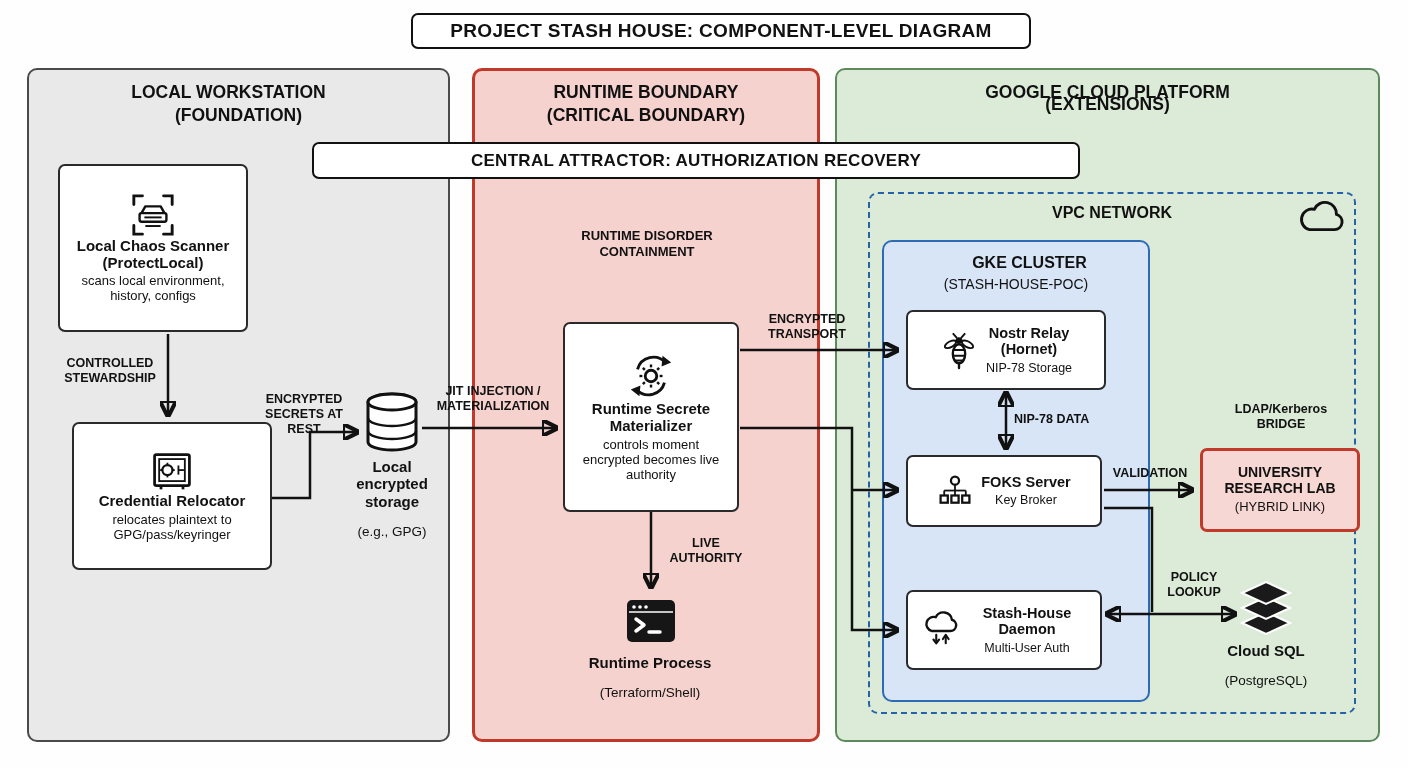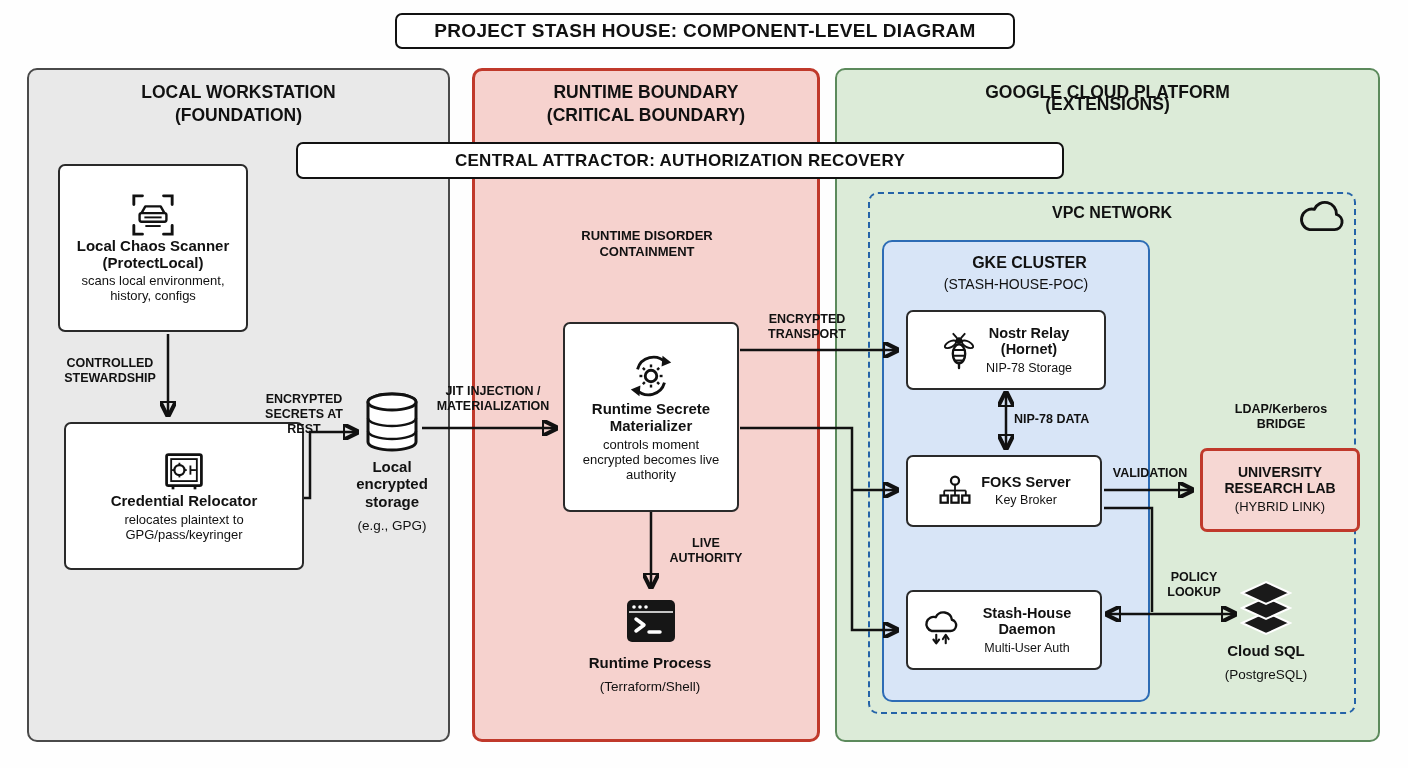--- a/index.html
+++ b/index.html
@@ -3,21 +3,21 @@
 <meta charset="utf-8">
 <style>
   * { margin:0; padding:0; box-sizing:border-box; }
   html,body { background:#ffffff; }
   body { font-family:"Liberation Sans", sans-serif; color:#111; }
   #canvas { position:relative; width:1408px; height:768px; background:#fefefe; overflow:hidden; }
   .abs { position:absolute; }
 
   .title-box { background:#fff; border:2.5px solid #111; border-radius:7px;
     display:flex; align-items:center; justify-content:center;
-    font-weight:700; font-size:19px; letter-spacing:.3px; z-index:6; }
+    font-weight:700; font-size:19px; letter-spacing:.3px; z-index:6;margin-left:16px; }
 
   .zone { border-radius:10px; z-index:1; }
   .zone-local { background:#e9e9e9; border:2px solid #4a4a4a; }
   .zone-runtime { background:#f6d2ce; border:3px solid #c0392b; }
   .zone-gcp { background:#dcebd8; border:2px solid #5c8a5c; }
 
   .zone-head { font-size:17.5px; font-weight:700; text-align:center; z-index:3; line-height:1.25; }
 
   .node { background:#fff; border:2px solid #2a2a2a; border-radius:7px;
     display:flex; flex-direction:column; align-items:center; justify-content:center;
@@ -25,21 +25,21 @@
   .node-title { font-weight:700; font-size:15px; line-height:1.12; }
   .node-desc { font-size:13px; line-height:1.15; margin-top:3px; }
   .hnode { flex-direction:row; gap:8px; padding:6px 8px; }
   .hnode .txt { display:flex; flex-direction:column; align-items:center; }
   .hnode .node-title { font-size:14.5px; }
   .hnode .node-desc { font-size:12.5px; }
 
   .flow-label { font-size:12.5px; font-weight:700; line-height:1.2; text-align:center; z-index:4; }
   .icon-label { text-align:center; z-index:3; }
   .icon-label .t { font-weight:700; font-size:15px; line-height:1.15; }
-  .icon-label .s { font-weight:400; font-size:13.5px; line-height:1.2; margin-top:8px; }
+  .icon-label .s { font-weight:400; font-size:13.5px; line-height:1.2; margin-top:14px; }
 
   .vpc-box { border:2.5px dashed #2563a8; border-radius:10px; z-index:2; }
   .vpc-title { font-size:16px; font-weight:700; text-align:center; z-index:3; }
   .gke-box { background:#d8e5f7; border:2px solid #2d6cb5; border-radius:10px; z-index:2; }
   .gke-title { font-size:16px; font-weight:700; text-align:center; z-index:3;padding-left:27px; }
   .gke-sub { font-size:14px; font-weight:400; text-align:center; z-index:3; }
   .uni-node { background:#f6d7d3; border:3px solid #c0392b; }
   .uni-node .node-title { font-size:14px; }
   .uni-node .node-desc { font-size:13px; }
 
@@ -83,21 +83,21 @@
     <path d="M651 512 L651 586" marker-end="url(#arrow)"></path>
     <path d="M1006 394 L1006 447" marker-start="url(#arrow)" marker-end="url(#arrow)"></path>
     <path d="M1104 490 L1191 490" marker-end="url(#arrow)"></path>
     <path d="M1104 508 L1152 508 L1152 612"></path>
     <path d="M1108 614 L1234 614" marker-start="url(#arrow)" marker-end="url(#arrow)"></path>
   </svg>
 
   <div class="abs title-box" style="left:395px; top:13px; width:620px; height:36px;">PROJECT STASH HOUSE: COMPONENT-LEVEL DIAGRAM</div>
   <div class="abs title-box" style="left:296px; top:142px; width:768px; height:37px; font-size:17px;">CENTRAL ATTRACTOR: AUTHORIZATION RECOVERY</div>
 
-  <div class="abs zone-head" style="left:27px; top:82px; width:423px;">LOCAL WORKSTATION</div>
+  <div class="abs zone-head" style="left:17px; top:82px; width:423px;">LOCAL WORKSTATION</div>
   <div class="abs zone-head" style="left:27px; top:105px; width:423px;">(FOUNDATION)</div>
   <div class="abs zone-head" style="left:472px; top:82px; width:348px;">RUNTIME BOUNDARY</div>
   <div class="abs zone-head" style="left:472px; top:105px; width:348px;">(CRITICAL BOUNDARY)</div>
   <div class="abs zone-head" style="left:835px; top:82px; width:545px;">GOOGLE CLOUD PLATFORM</div>
   <div class="abs zone-head" style="left:835px; top:94px; width:545px;">(EXTENSIONS)</div>
 
   <div class="abs node" style="left:58px; top:164px; width:190px; height:168px;">
     <span class="icon">
       <svg width="46" height="46" viewBox="0 0 48 48">
         <g stroke="#111" stroke-width="3" fill="none" stroke-linecap="round">
@@ -112,21 +112,21 @@
         <path d="M16 35.5 H32" stroke="#111" stroke-width="2"></path>
       </svg>
     </span>
     <div class="node-title">Local Chaos Scanner</div>
     <div class="node-title">(ProtectLocal)</div>
     <div class="node-desc" style="width:185px;">scans local environment, history, configs</div>
   </div>
 
   <div class="abs flow-label" style="left:48px; top:356px; width:124px;">CONTROLLED STEWARDSHIP</div>
 
-  <div class="abs node" style="left:64px; top:422px; width:240px; height:148px;">
+  <div class="abs node" style="left:72px; top:422px; width:200px; height:148px;">
     <span class="icon">
       <svg width="44" height="44" viewBox="0 0 48 48">
         <rect x="5" y="6" width="38" height="34" rx="2" stroke="#111" stroke-width="3" fill="#fff"></rect>
         <rect x="10" y="11" width="28" height="24" stroke="#111" stroke-width="2" fill="none"></rect>
         <circle cx="19" cy="23" r="5.5" stroke="#111" stroke-width="2.5" fill="none"></circle>
         <g stroke="#111" stroke-width="2">
           <path d="M19 17.5 V15"></path>
             <path d="M19 28.5 V31"></path>
             <path d="M13.5 23 H11"></path>
             <path d="M24.5 23 H27"></path>

